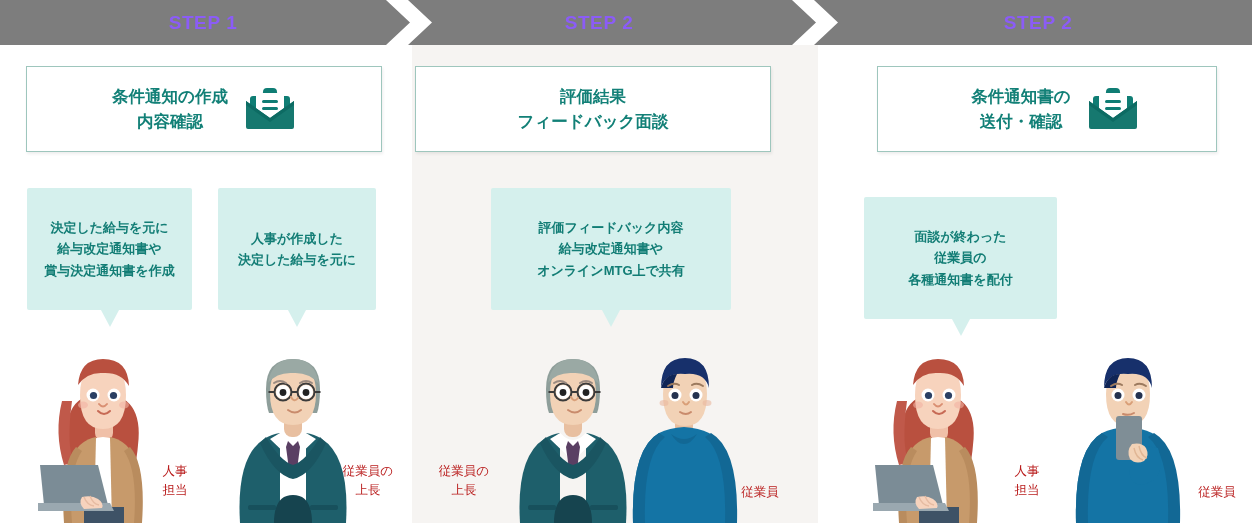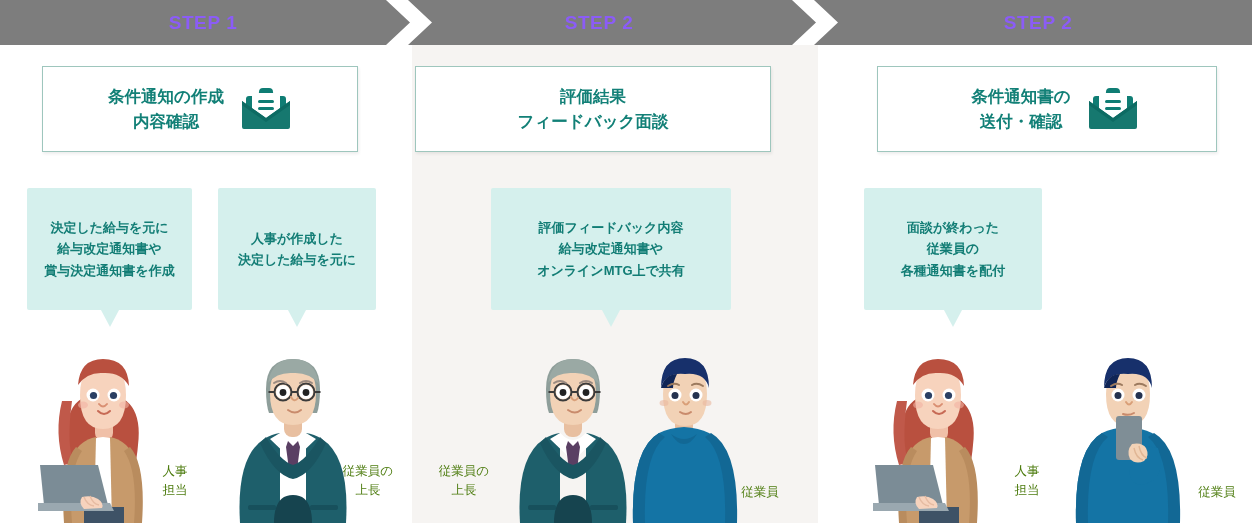--- a/index.html
+++ b/index.html
@@ -69,21 +69,21 @@
     position:absolute;bottom:-17px;left:50%;margin-left:-9px;
     width:0;height:0;
     border-left:9px solid transparent;
     border-right:9px solid transparent;
     border-top:17px solid #d5f0ed;
   }
 
   
   .plabel{
     position:absolute;
-    color:#4d7c0f;font-size:12.5px;line-height:1.55;
+    color:#b91c1c;font-size:12.5px;line-height:1.55;
     text-align:center;white-space:pre-line;
   }
 
   
   .figure{position:absolute;}
 </style>
 </head>
 <body>
 
 <div class="board">
@@ -92,21 +92,21 @@
 
   <div class="header-bar"></div>
 
   <div class="step-head" style="left:0;width:406px;">STEP 1</div>
   <div class="step-head" style="left:396px;width:406px;">STEP 2</div>
   <div class="step-head" style="left:824px;width:428px;">STEP 2</div>
 
   <div class="chev c1"></div>
   <div class="chev c2"></div>
 
-  <div class="title-card" style="left:26px;top:66px;width:316px;height:86px;margin-left:16px;">
+  <div class="title-card" style="left:26px;top:66px;width:356px;height:86px;">
     <div class="title-text">条件通知の作成
 内容確認</div>
     <div class="env-icon">
       <svg width="52" height="44" viewBox="0 0 52 44">
         <path d="M9 9 h6 a4 4 0 0 0 4-4 a4 4 0 0 1 4-4 h6 a4 4 0 0 1 4 4 a4 4 0 0 0 4 4 h6
                  a3 3 0 0 1 3 3 v12 h-40 v-12 a3 3 0 0 1 3-3 z" fill="#0f7d74"></path>
         <rect x="12" y="6" width="28" height="24" rx="1.5" fill="#ffffff"></rect>
         <rect x="18" y="13" width="16" height="3" rx="1.5" fill="#0f7d74"></rect>
         <rect x="18" y="20" width="16" height="3" rx="1.5" fill="#0f7d74"></rect>
         <path d="M2 14 L26 31 L50 14 L50 40 a2 2 0 0 1 -2 2 H4 a2 2 0 0 1 -2-2 Z" fill="#16786f"></path>
@@ -149,21 +149,21 @@
     <div class="tail"></div>
   </div>
 
   <div class="bubble" style="left:491px;top:188px;width:240px;height:122px;">
     <div class="txt">評価フィードバック内容
 給与改定通知書や
 オンラインMTG上で共有</div>
     <div class="tail"></div>
   </div>
 
-  <div class="bubble" style="left:864px;top:188px;width:178px;height:122px;">
+  <div class="bubble" style="left:864px;top:197px;width:193px;height:122px;">
     <div class="txt">面談が終わった
 従業員の
 各種通知書を配付</div>
     <div class="tail"></div>
   </div>
 
 
   <div class="figure" style="left:38px;top:337px;width:130px;height:186px;">
     <svg width="130" height="186" viewBox="0 0 130 186">
       <path d="M30 106 q-6-48 34-50 q42 2 36 52 q-2 26-10 34 l-52 0 q-7-10-8-36z" fill="#b9503f"></path>

